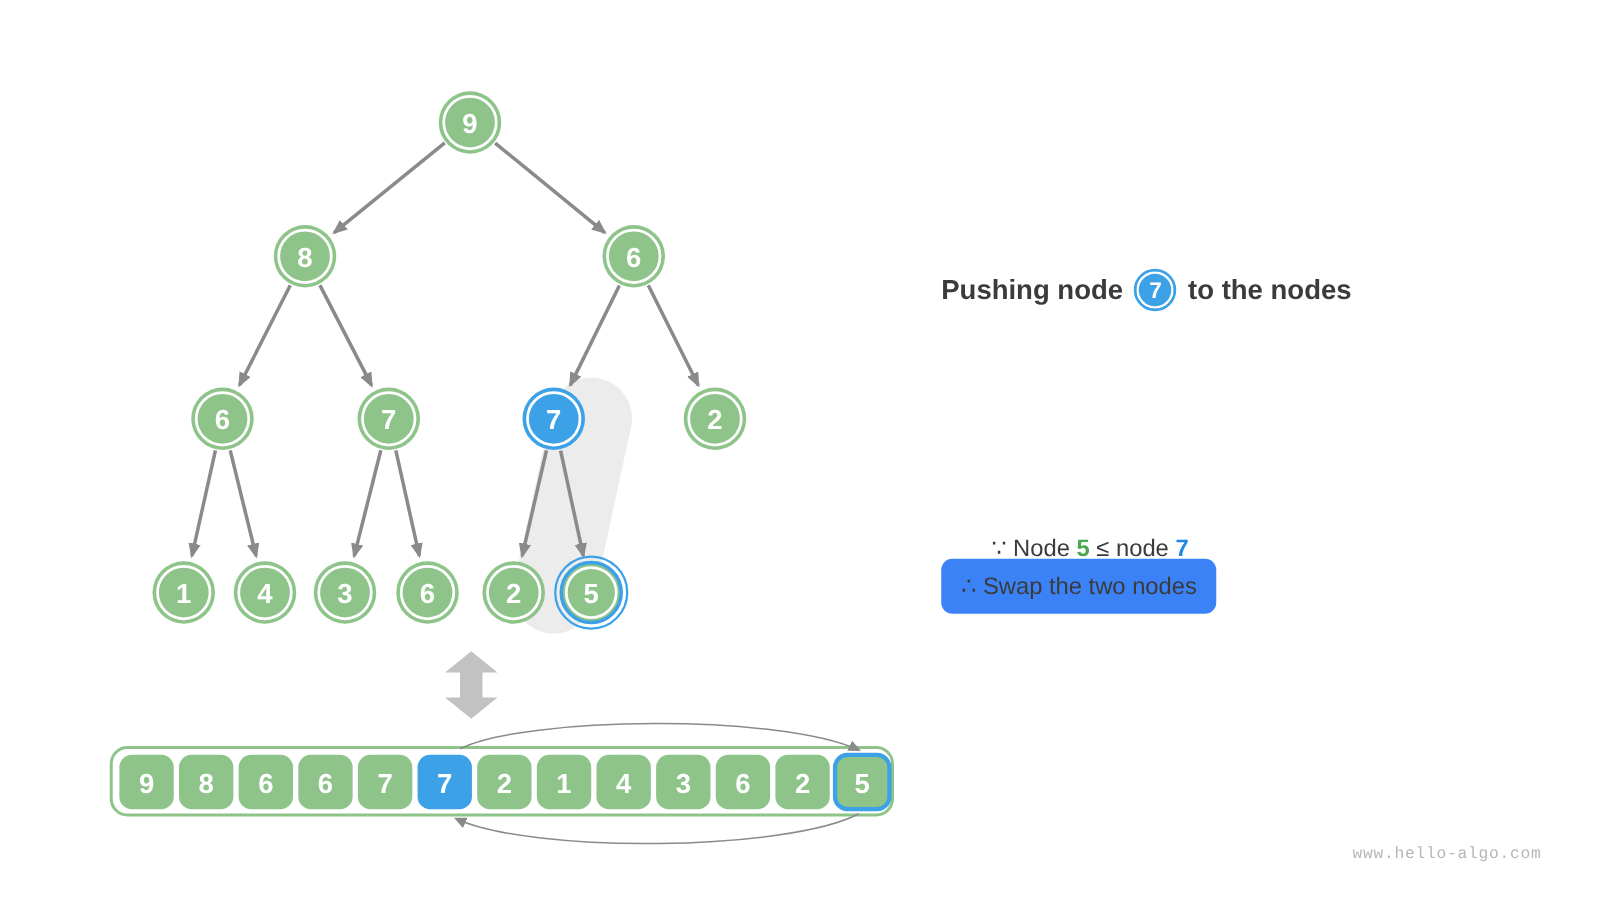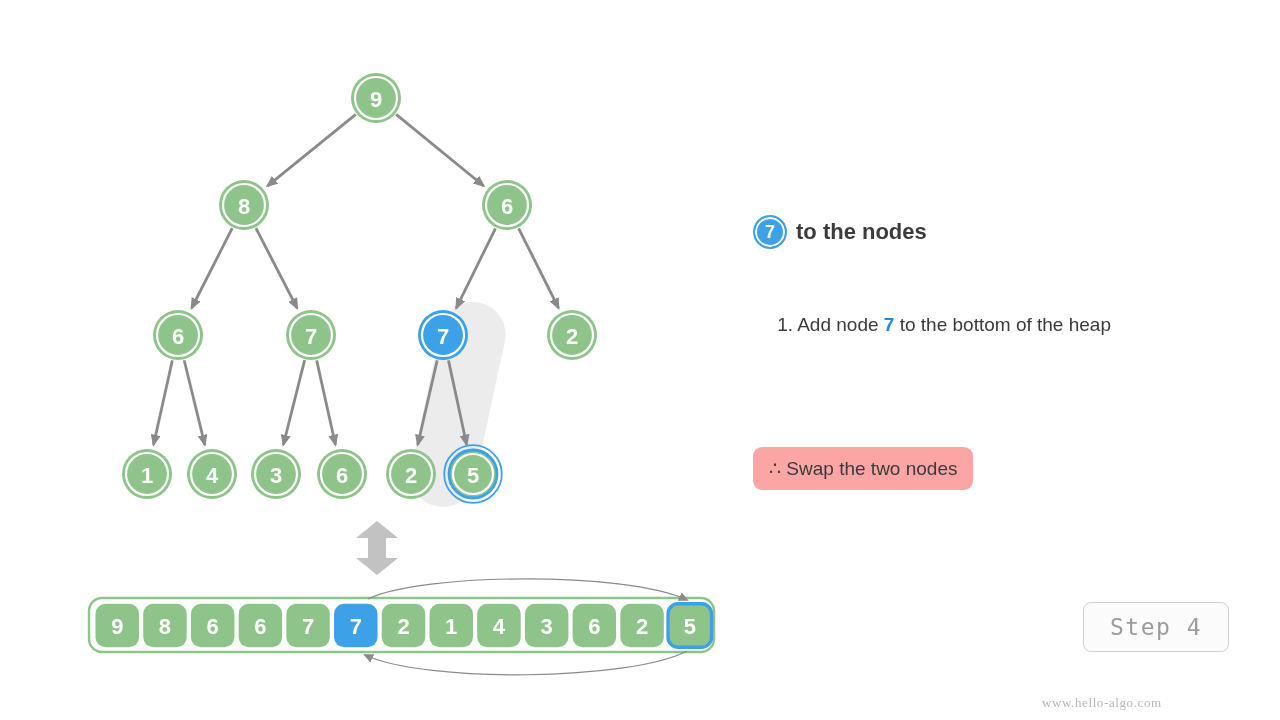--- a/index.html
+++ b/index.html
@@ -17,23 +17,23 @@
   #step2{left:756px;top:345px;font-size:19px;}
   #because{left:772px;top:405px;font-size:19px;}
   .b{font-weight:bold;}
   #therefore{left:753px;top:447px;font-size:19px;border-radius:9px;
              padding:10px 16px;}
   #step-badge{position:absolute;left:1083px;top:602px;width:146px;height:50px;
               box-sizing:border-box;border:1.5px solid #cfcfcf;border-radius:8px;
               background:#fbfbfb;display:flex;align-items:center;justify-content:center;
               font-family:"DejaVu Sans Mono",monospace;font-size:23px;letter-spacing:1.5px;
               color:#9b9b9b;}
-  #watermark{position:absolute;left:1042px;top:675px;width:158px;
-             font-family:Liberation Serif, serif;font-size:13px;letter-spacing:0.6px;
-             color:#b6b6b6;white-space:pre;margin-top:20px;}
+  #watermark{position:absolute;left:1082px;top:675px;width:158px;
+             font-family:Liberation Mono, monospace;font-size:13px;letter-spacing:0.6px;
+             color:#b6b6b6;white-space:pre;}
 </style>
 </head>
 <body>
 
 <div id="stage">
 
   <svg id="diagram" width="1280" height="720" viewBox="0 0 1280 720">
     <defs>
       <marker id="arrow" markerUnits="userSpaceOnUse" markerWidth="12" markerHeight="10" refX="10" refY="5" orient="auto">
         <path d="M0,0 L12,5 L0,10 z" fill="#8A8A8A"></path>
@@ -186,28 +186,28 @@
           <rect x="668.02" y="603.8" width="43.5" height="43.5" rx="10" fill="#8EC48A" stroke="#3DA1E8" stroke-width="3.4"></rect>
           <text x="689.77" y="626.55" text-anchor="middle" dominant-baseline="central" fill="#fff" font-size="22" font-weight="bold" font-family="&quot;Liberation Sans&quot;,sans-serif">5</text>
         </g>
       </g>
 
     <path d="M 368,599 C 420,573 625,571 687,600" fill="none" stroke="#8a8a8a" stroke-width="1.2" marker-end="url(#arrow-thin)"></path>
     <path d="M 687,651 C 630,681 425,683 365,655" fill="none" stroke="#8a8a8a" stroke-width="1.2" marker-end="url(#arrow-thin)"></path>
   </svg>
 
   <div id="panel-title" class="panel-line">
+    <span>Pushing node</span>
     <span class="mini-node" style="background-color: rgb(61, 161, 232); border-color: rgb(61, 161, 232);">7</span>
     <span>to the nodes</span>
   </div>
 
-  <div id="step1" class="panel-line">
-    <span>1. Add node </span><span class="b" style="color: rgb(30, 136, 229);">7</span><span> to the bottom of the heap</span>
+
+
+  <div id="because" class="panel-line">
+    <span>∵ Node </span><span class="b" style="color: rgb(76, 166, 79);">5</span><span> ≤ node </span><span class="b" style="color: rgb(30, 136, 229);">7</span>
   </div>
 
-
-
-  <div id="therefore" class="panel-line" style="background-color: #fca5a5;">∴ Swap the two nodes</div>
-
-  <div id="step-badge">Step 4</div>
+  <div id="therefore" class="panel-line" style="background-color: #3b82f6;">∴ Swap the two nodes</div>
+
 
   <div id="watermark">www.hello-algo.com</div>
 </div>
 
 </body></html>

